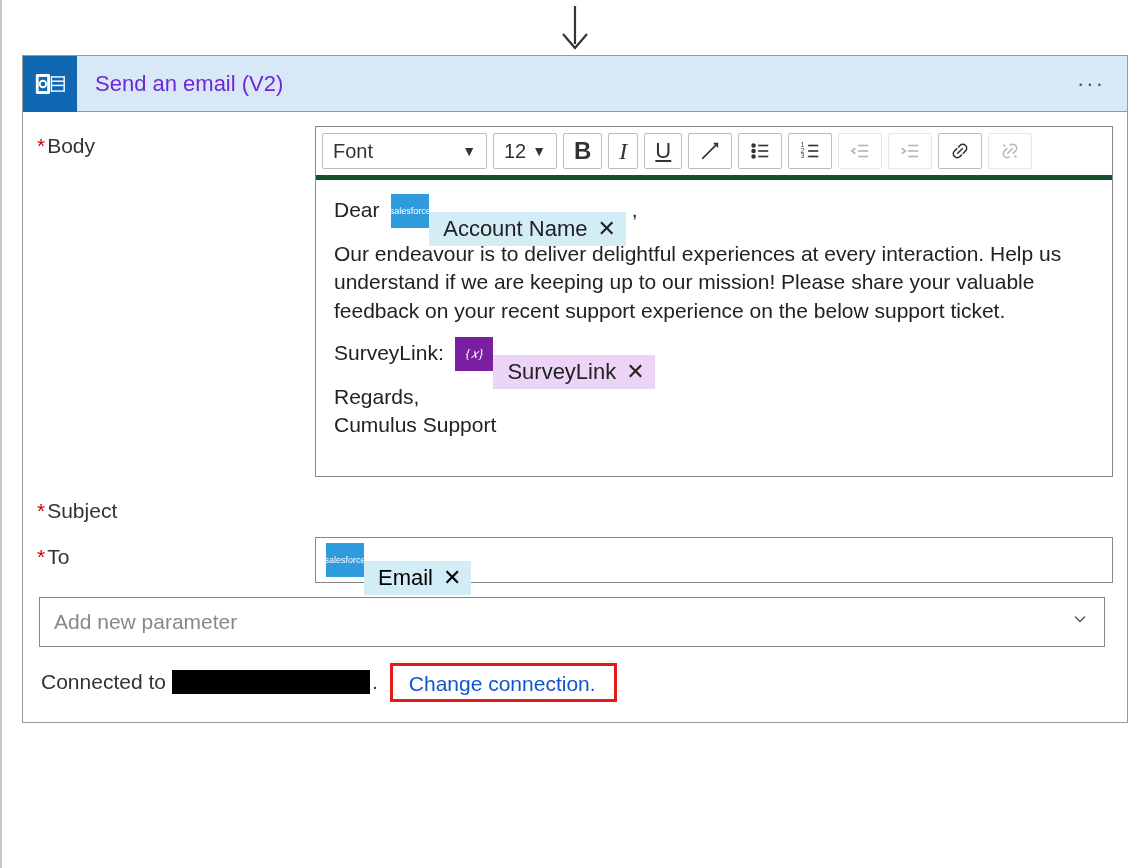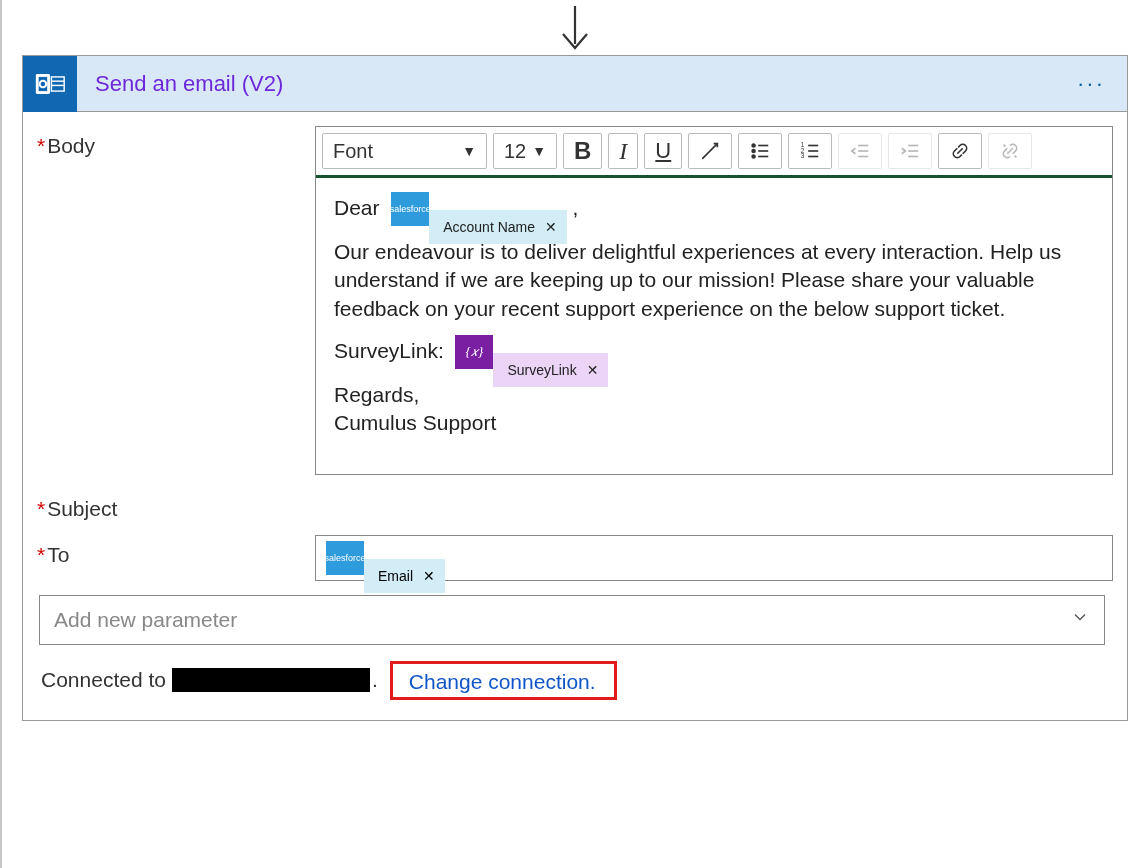--- a/index.html
+++ b/index.html
@@ -35,21 +35,21 @@
   .card-title { font-size: 22px; color: #6d28d9; margin-left: 18px; flex: 1; }
   .card-menu { padding: 0 22px; color: #0a64a0; font-size: 22px; letter-spacing: 2px; cursor: pointer; user-select:none; }
 
   .card-body { padding: 14px 14px 18px 14px; }
 
   .row { display: flex; align-items: flex-start; margin-bottom: 14px; gap: 48px; }
   .label-col { width: 230px; flex-shrink: 0; padding-top: 8px; font-size: 21px; color: #333; }
   .req { color: #d40000; margin-right: 2px; }
 
   .editor-box { flex: 1; border: 1px solid #888; }
-  .toolbar { display: flex; gap: 6px; padding: 6px 6px; border-bottom: 3px solid #14532d; align-items:center; }
+  .toolbar { display: flex; gap: 6px; padding: 6px 6px; border-bottom: 5px solid #14532d; align-items:center; }
   .tbtn {
     height: 36px; border: 1px solid #bbb; background: #fff;
     display: inline-flex; align-items: center; justify-content: center;
     padding: 0 10px; border-radius: 2px; cursor: pointer;
     font-size: 20px; color: #333;
   }
   .tbtn svg { width: 22px; height: 22px; stroke: #333; fill:none; stroke-width:1.8; }
   .tbtn-font { width: 165px; justify-content: space-between; }
   .tbtn-size { width: 64px; justify-content: space-between; }
   .caret { font-size: 14px; margin-left: 6px; }
@@ -66,21 +66,21 @@
     height: 34px;
   }
   .token-icon {
     width: 38px; height: 34px; display: inline-flex; align-items:center; justify-content:center;
     font-size: 13px; color: #fff;
   }
   .token-sf .token-icon { background: #2e9bdc; font-size:9px; }
   .token-var .token-icon { background: #7a1fa2; font-style: italic; font-family: Georgia,serif; }
   .token-body {
     display: inline-flex; align-items: center; padding: 0 10px 0 14px;
-    height: 34px; font-size: 14px; margin-top: 36px;
+    height: 34px; font-size: 22px; margin-top: 36px;
   }
   .token-sf .token-body { background: #d3edf7; }
   .token-var .token-body { background: #ecd4f7; }
   .token-x { margin-left: 10px; cursor: pointer; font-weight:400; }
 
   .single-input {
     flex:1; height: 46px; border: 1px solid #888; padding: 6px 10px;
     display:flex; align-items:center; font-size:21px;
   }
   .single-input input {

